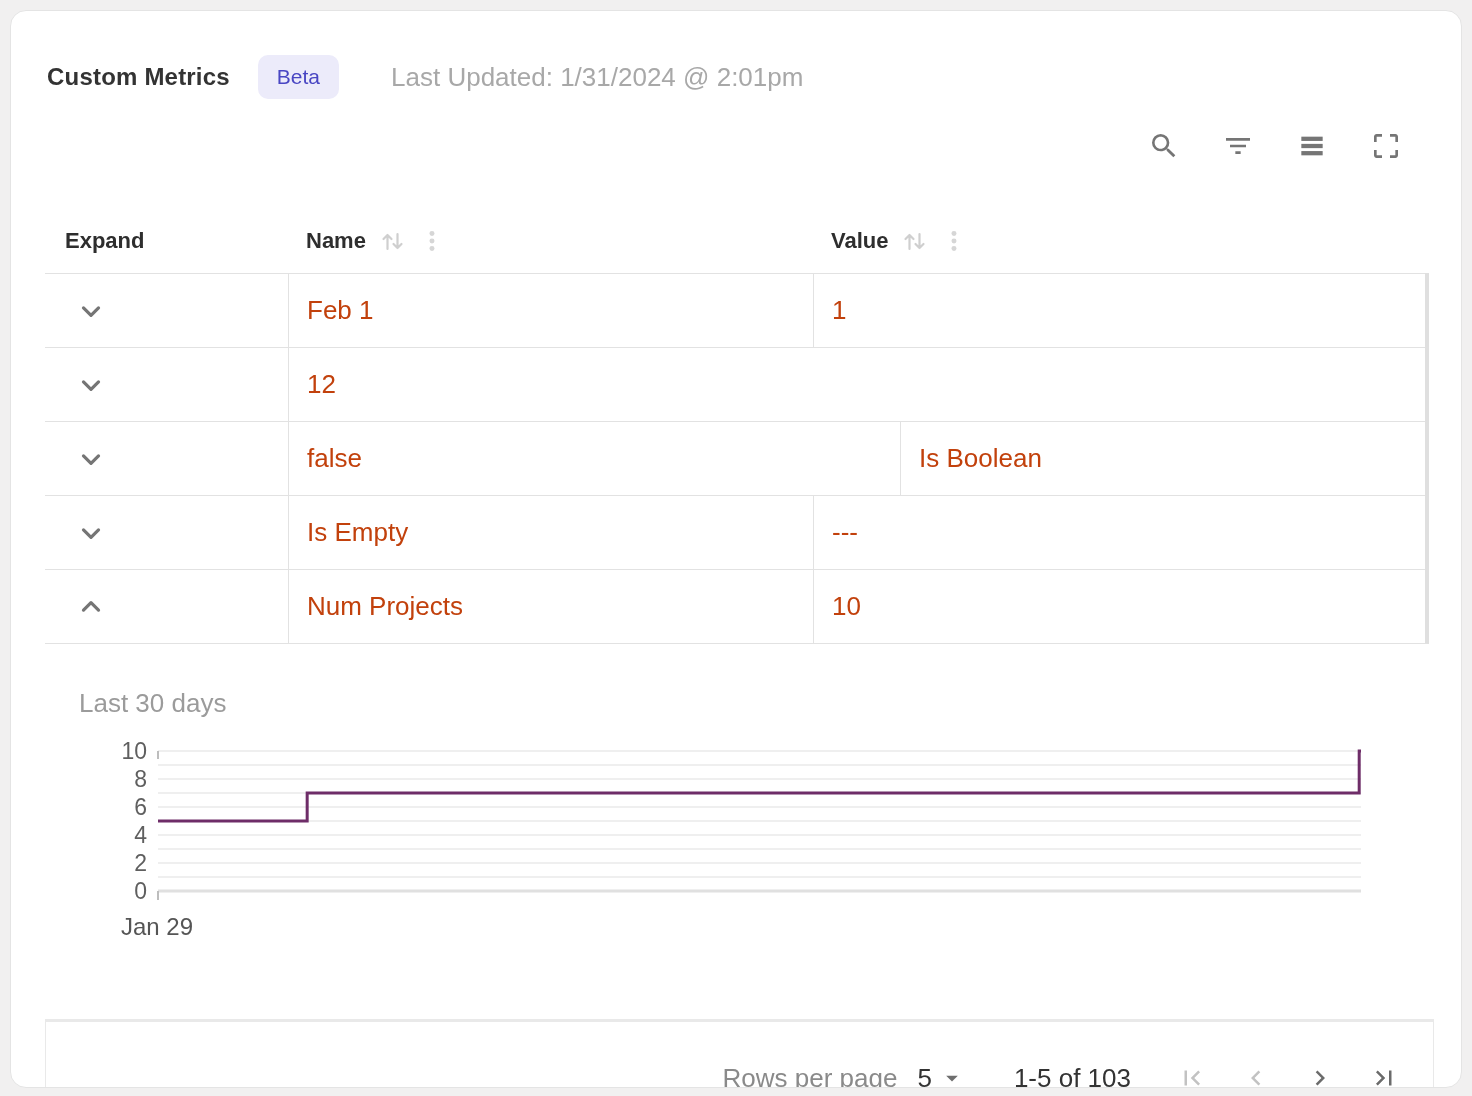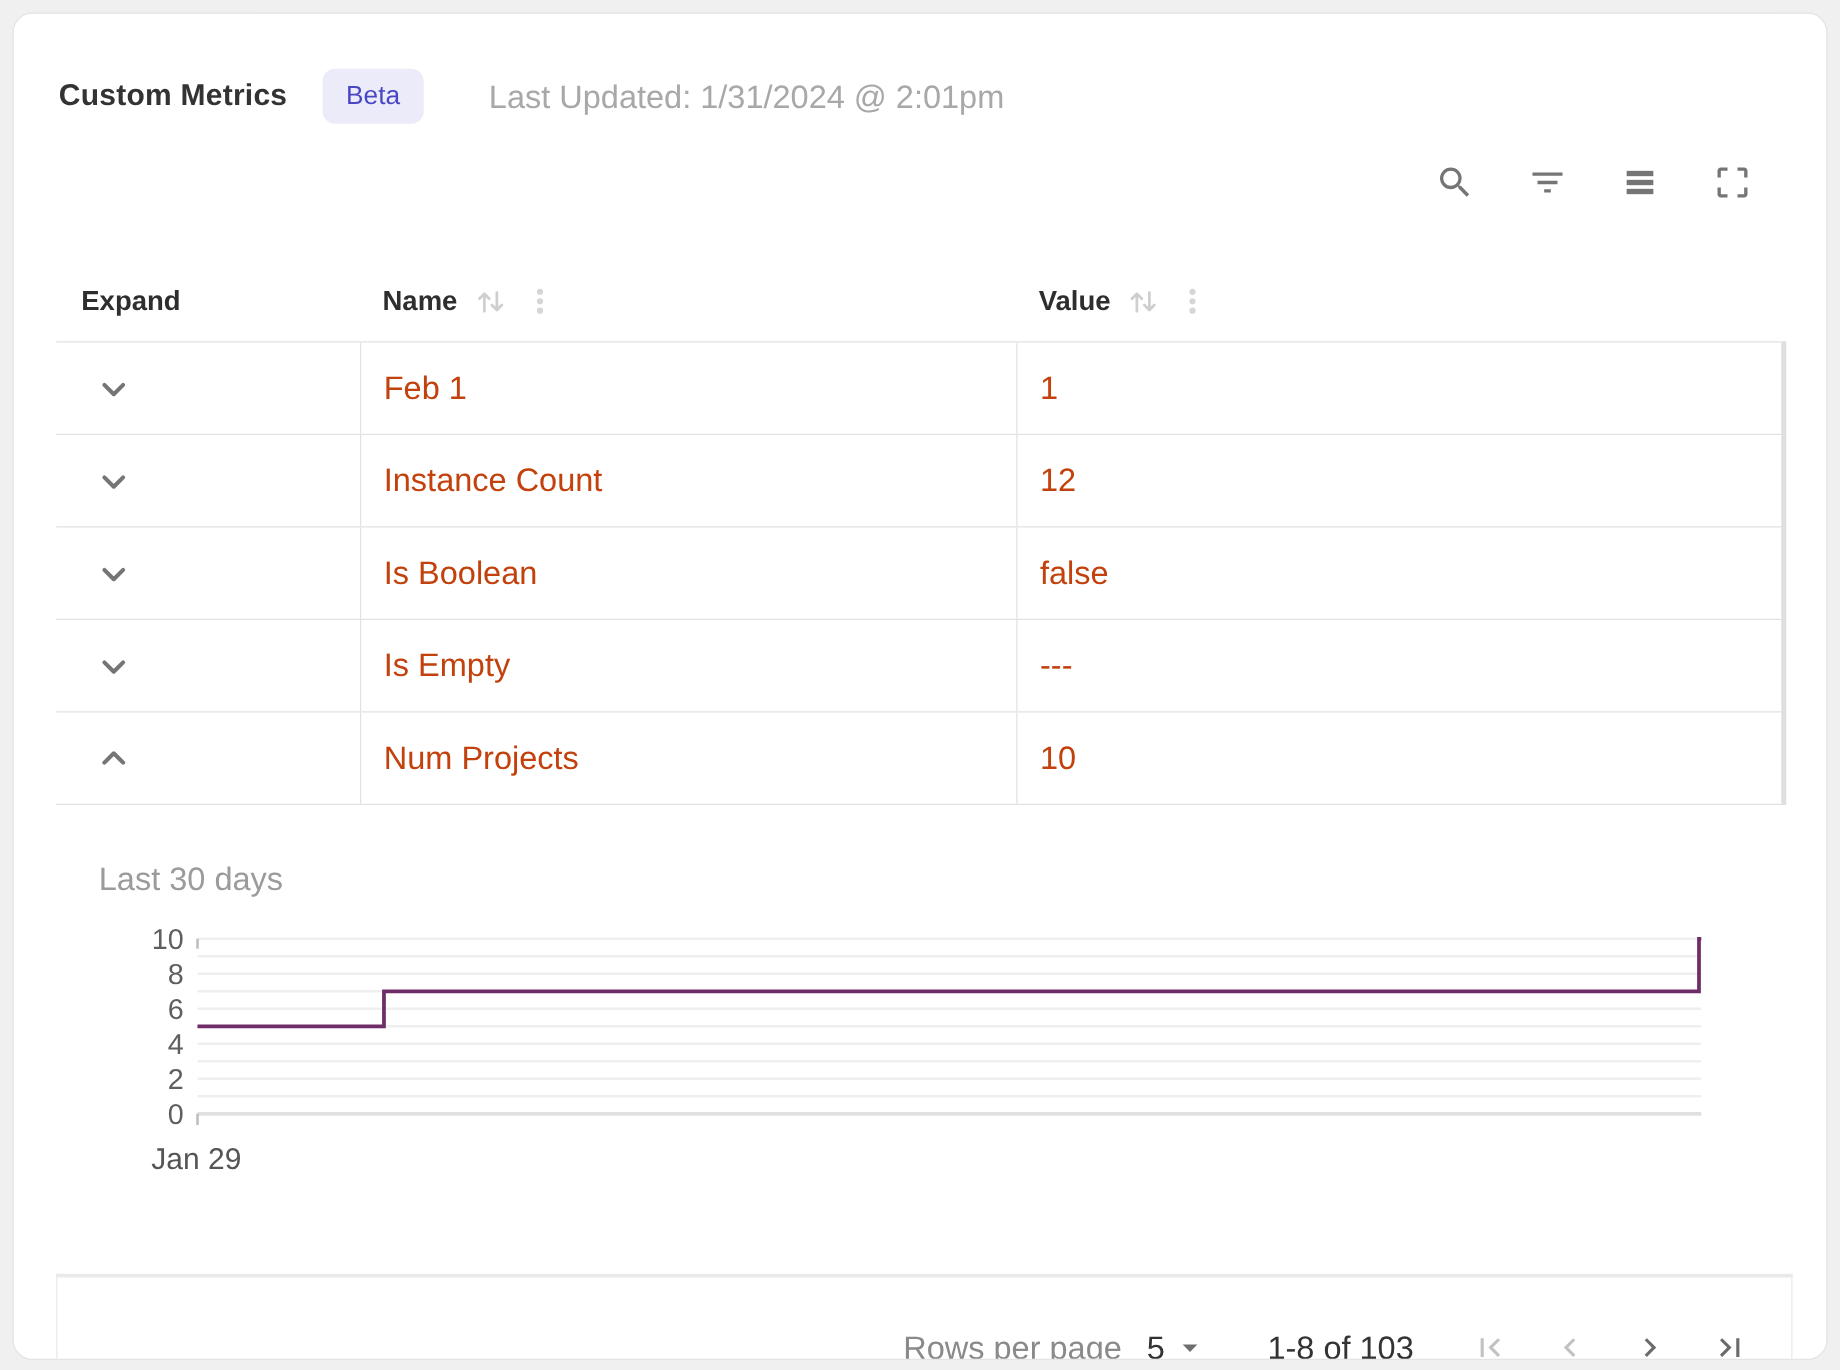--- a/index.html
+++ b/index.html
@@ -149,34 +149,33 @@
       </div>
 
       <div class="grid-row">
         <div class="cell cell-expand">
           <span class="chev">
               <svg viewBox="0 0 24 24">
                 <path d="M6 9.5l6 6 6-6"></path>
               </svg>
             </span>
         </div>
-        <div class="cell cell-name">Instance Count</div>
         <div class="cell cell-value">12</div>
       </div>
 
       <div class="grid-row">
         <div class="cell cell-expand">
           <span class="chev">
               <svg viewBox="0 0 24 24">
                 <path d="M6 9.5l6 6 6-6"></path>
               </svg>
             </span>
         </div>
+        <div class="cell cell-value">false</div>
         <div class="cell cell-name">Is Boolean</div>
-        <div class="cell cell-value">false</div>
       </div>
 
       <div class="grid-row">
         <div class="cell cell-expand">
           <span class="chev">
               <svg viewBox="0 0 24 24">
                 <path d="M6 9.5l6 6 6-6"></path>
               </svg>
             </span>
         </div>
@@ -227,21 +226,21 @@
   </div>
 
   <div class="footer">
     <span class="rpp-label">Rows per page</span>
     <span class="rpp-value">5</span>
     <span class="rpp-arrow">
       <svg viewBox="0 0 24 24">
           <path d="M7 10l5 5 5-5z"></path>
         </svg>
     </span>
-    <span class="range">1-8 of 103</span>
+    <span class="range">1-5 of 103</span>
     <div class="pager">
       <span class="pbtn disabled">
         <svg viewBox="0 0 24 24">
             <path d="M18.41 16.59L13.82 12l4.59-4.59L17 6l-6 6 6 6zM6 6h2v12H6z"></path>
           </svg>
       </span>
       <span class="pbtn disabled">
         <svg viewBox="0 0 24 24">
             <path d="M15.41 7.41L14 6l-6 6 6 6 1.41-1.41L10.83 12z"></path>
           </svg>

